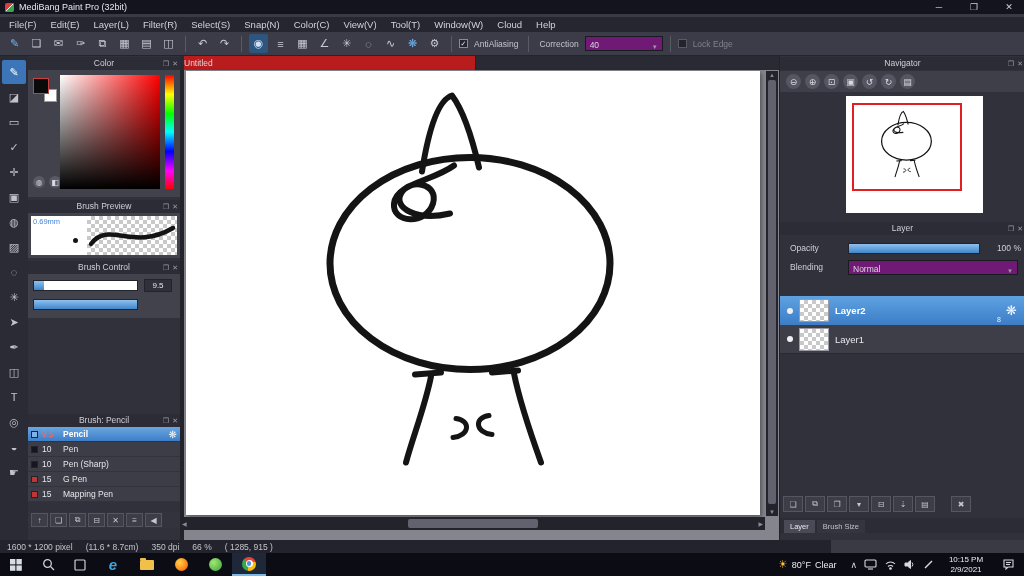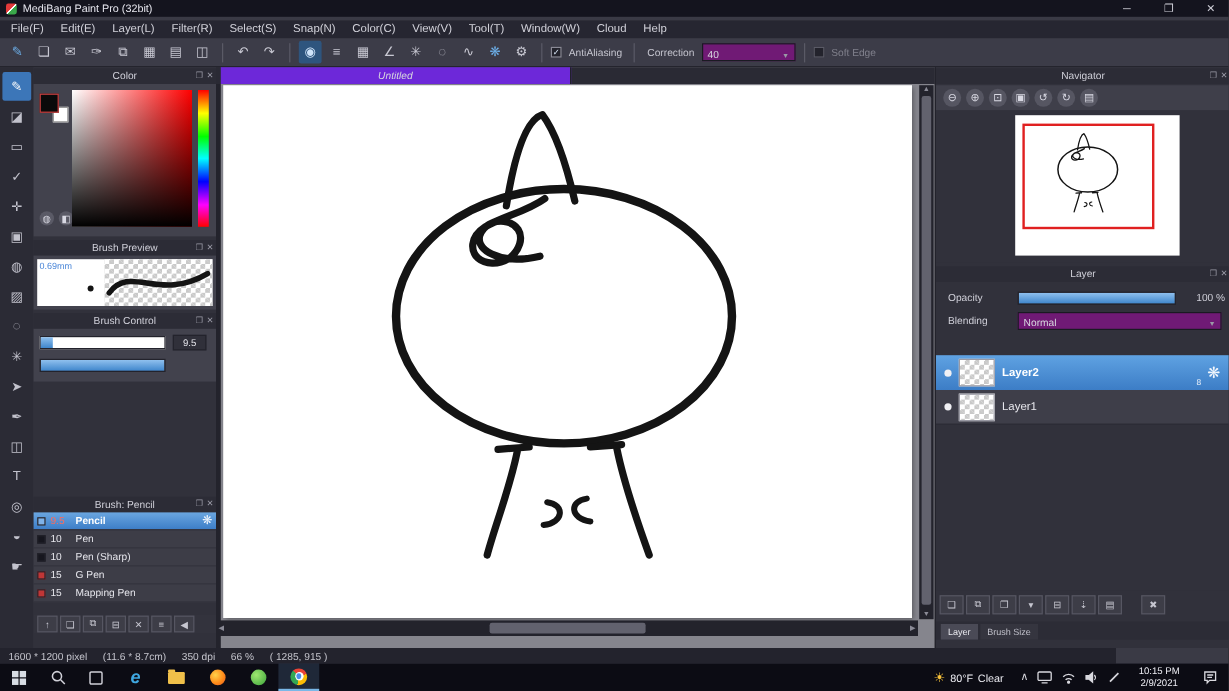--- a/index.html
+++ b/index.html
@@ -57,21 +57,21 @@
   .bsize { width:17px; color:#e6e6ec; flex:none; }
   .bname { color:#e6e6ec; flex:1; }
   .brush-row.selected .bname { font-weight:bold; color:#fff; }
   .bgear { color:#eef4fc; font-size:10px; margin-right:3px; }
   .icon-row { display:flex; align-items:center; gap:2px; padding-left:3px; }
   .sm-btn { width:17px; height:14px; border:1px solid #565662; background:#3d3d47; color:#c6c6d0; font-size:8px; display:flex; align-items:center; justify-content:center; }
   
   .canvasarea { position:absolute; left:180px; top:0; width:599px; height:484px; background:#85858d; }
   .splitter-l { position:absolute; left:0; top:0; width:4px; height:484px; background:#23232c; }
   .tabbar { position:absolute; left:0; top:0; width:599px; height:14px; background:#2a2a34; }
-  .doc-tab { position:absolute; left:4px; top:0; width:292px; height:14px; background:#6d28d9; border-right:1px solid #20202a; font-size:8.5px; color:#d8d8de; text-align:center; line-height:14px;font-style:italic; }
+  .doc-tab { position:absolute; left:4px; top:0; width:292px; height:14px; background:#b91c1c; border-right:1px solid #20202a; font-size:8.5px; color:#d8d8de; text-align:left; line-height:14px; }
   .canvas-white { position:absolute; left:6px; top:15px; width:574px; height:444px; background:#fff; box-shadow:2px 2px 4px rgba(0,0,0,.35); }
   .canvas-svg { position:absolute; left:0; top:0; width:574px; height:444px; }
   .vscroll { position:absolute; right:1px; top:15px; width:12px; height:445px; background:#23232c; }
   .vscroll .thumb { position:absolute; left:2px; top:9px; width:8px; height:424px; background:#62626e; border-radius:2px; }
   .hscroll { position:absolute; left:0; bottom:10px; width:585px; height:13px; background:#23232c; }
   .hscroll .thumb { position:absolute; left:228px; top:2px; width:130px; height:9px; background:#62626e; border-radius:2px; }
   .scroll-arrow { position:absolute; font-size:6px; color:#8a8a96; }
   
   .rightcol { position:absolute; left:779px; top:0; width:245px; height:484px; background:#31313b; border-left:1px solid #23232c; }
   .rc-panel { position:absolute; left:0; width:245px; }
@@ -87,21 +87,21 @@
   .vis-dot { width:6px; height:6px; border-radius:50%; background:#f0f0f4; }
   .layer-thumb { width:30px; height:23px; border:1px solid #9a9aa4; }
   .layer-name { font-size:9.5px; color:#e8e8ee; flex:1; }
   .layer-row.sel .layer-name { font-weight:bold; color:#fff; }
   .layer-gear { font-size:13px; color:#f2f6fc; margin-right:8px; position:relative; }
   .layer-badge { position:absolute; right:24px; bottom:2px; font-size:7px; color:#eaf2fc; }
   .rc-tabs { position:absolute; left:0; bottom:12px; width:245px; height:15px; background:#2c2c36; display:flex; align-items:flex-end; padding-left:4px; gap:2px; }
   .rc-tab { font-size:7.5px; padding:2px 6px; background:#35353f; color:#c0c0ca; }
   .rc-tab.active { background:#4a4a56; color:#e8e8ee; }
   
-  .statusbar { position:absolute; left:0; top:540px; width:930px; height:13px; background:#23232d; display:flex; align-items:center; gap:13px; padding-left:7px; font-size:8.5px; color:#c4c4cc; white-space:nowrap; overflow:hidden; }
+  .statusbar { position:absolute; left:0; top:540px; width:831px; height:13px; background:#23232d; display:flex; align-items:center; gap:13px; padding-left:7px; font-size:8.5px; color:#c4c4cc; white-space:nowrap; overflow:hidden; }
   
   .taskbar { position:absolute; left:0; top:553px; width:1024px; height:23px; background:#0c0c14; display:flex; align-items:center; }
   .tk-btn { width:32px; height:23px; display:flex; align-items:center; justify-content:center; }
   .tk-app { width:34px; height:23px; display:flex; align-items:center; justify-content:center; }
   .tk-app.active { background:rgba(122,170,220,.18); border-bottom:2px solid #7ab8e8; }
   .edge-e { font-size:15px; font-weight:bold; color:#3fa7e0; font-style:italic; }
   .circle-ic { width:13px; height:13px; border-radius:50%; }
   .firefox { background:radial-gradient(circle at 35% 35%,#ffd24a,#ff8c1a 55%,#e1551c); }
   .greenapp { background:radial-gradient(circle at 35% 35%,#9fe870,#3aa33a); }
   .chrome-outer { width:14px; height:14px; border-radius:50%; background:conic-gradient(from -45deg,#ea4335 0 115deg,#fbbc05 115deg 235deg,#34a853 235deg 360deg); display:flex; align-items:center; justify-content:center; }
@@ -185,21 +185,21 @@
     <span class="checkbox">✓</span>
     <span class="tb-label">AntiAliasing</span>
     <span class="tb-sep"></span>
     <span class="tb-label">Correction</span>
     <span class="dropdown">
         <span>40</span>
         <span class="caret">▼</span>
       </span>
     <span class="tb-sep"></span>
     <span class="checkbox dim"></span>
-    <span class="tb-label dim">Soft Edge</span>
+    <span class="tb-label dim">Lock Edge</span>
   </div>
 
   <div class="main">
 
     <div class="toolstrip">
       <span class="tool sel">✎</span>
       <span class="tool">◪</span>
       <span class="tool">▭</span>
       <span class="tool">✓</span>
       <span class="tool">✛</span>

